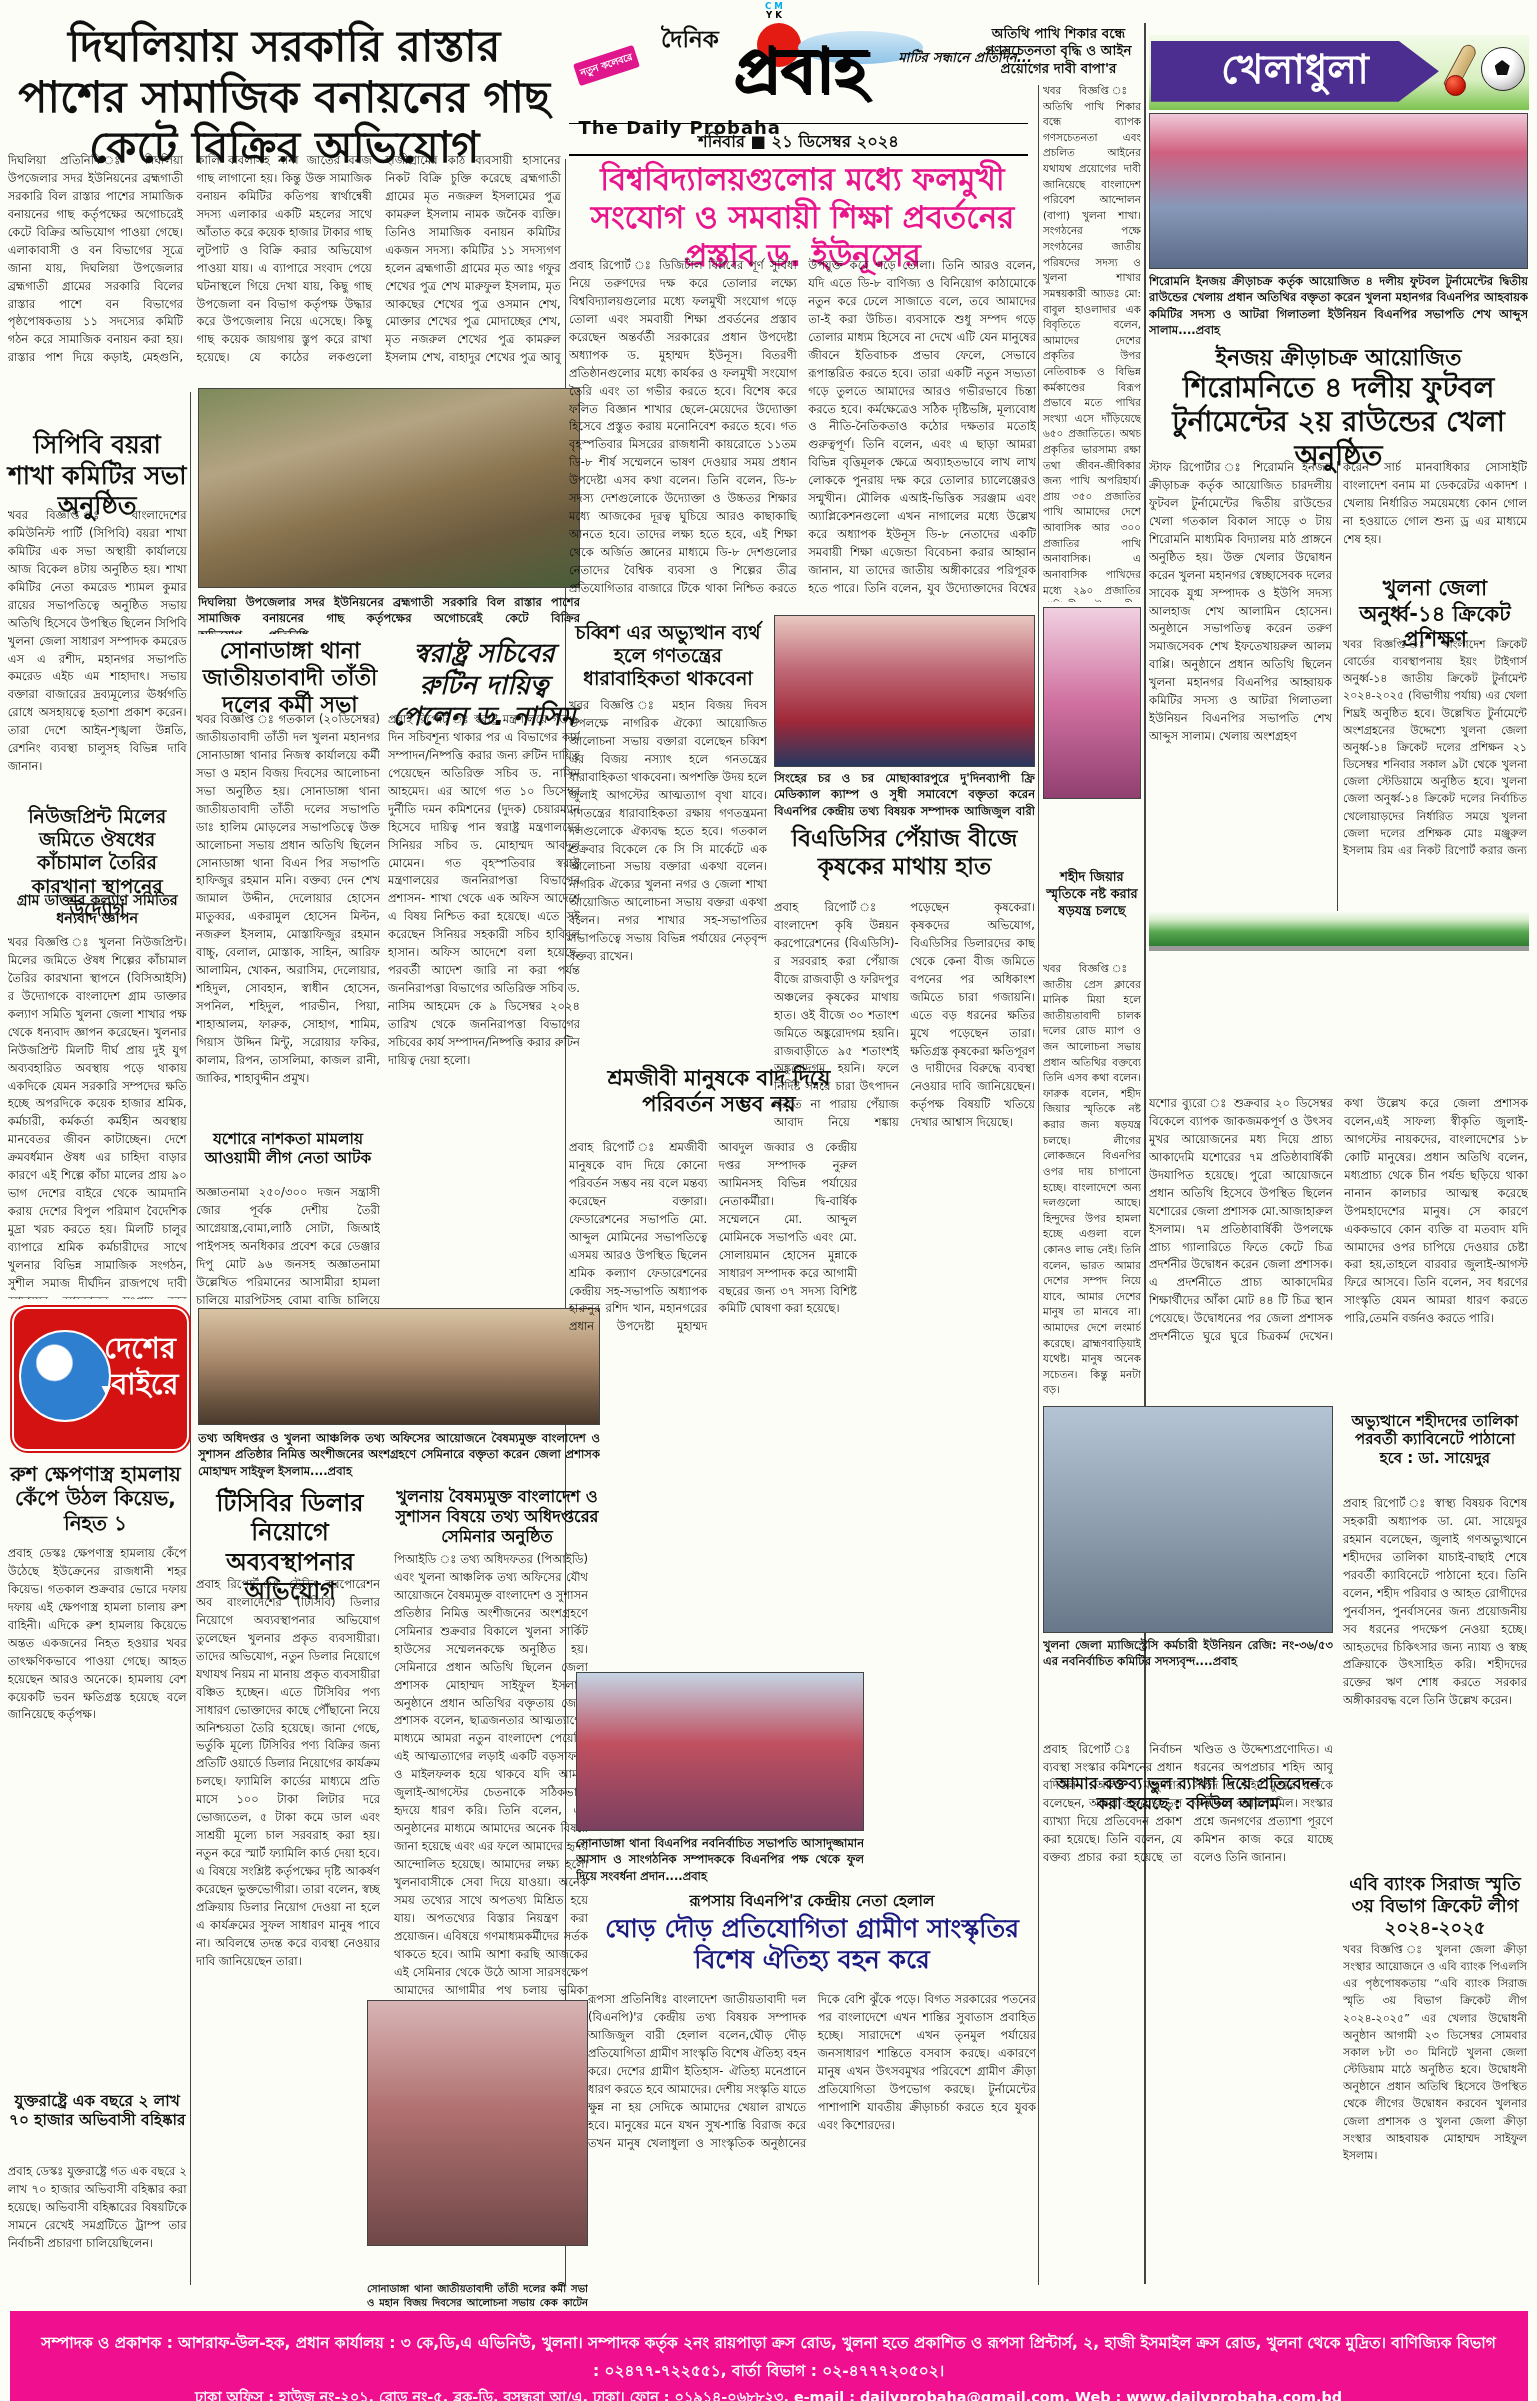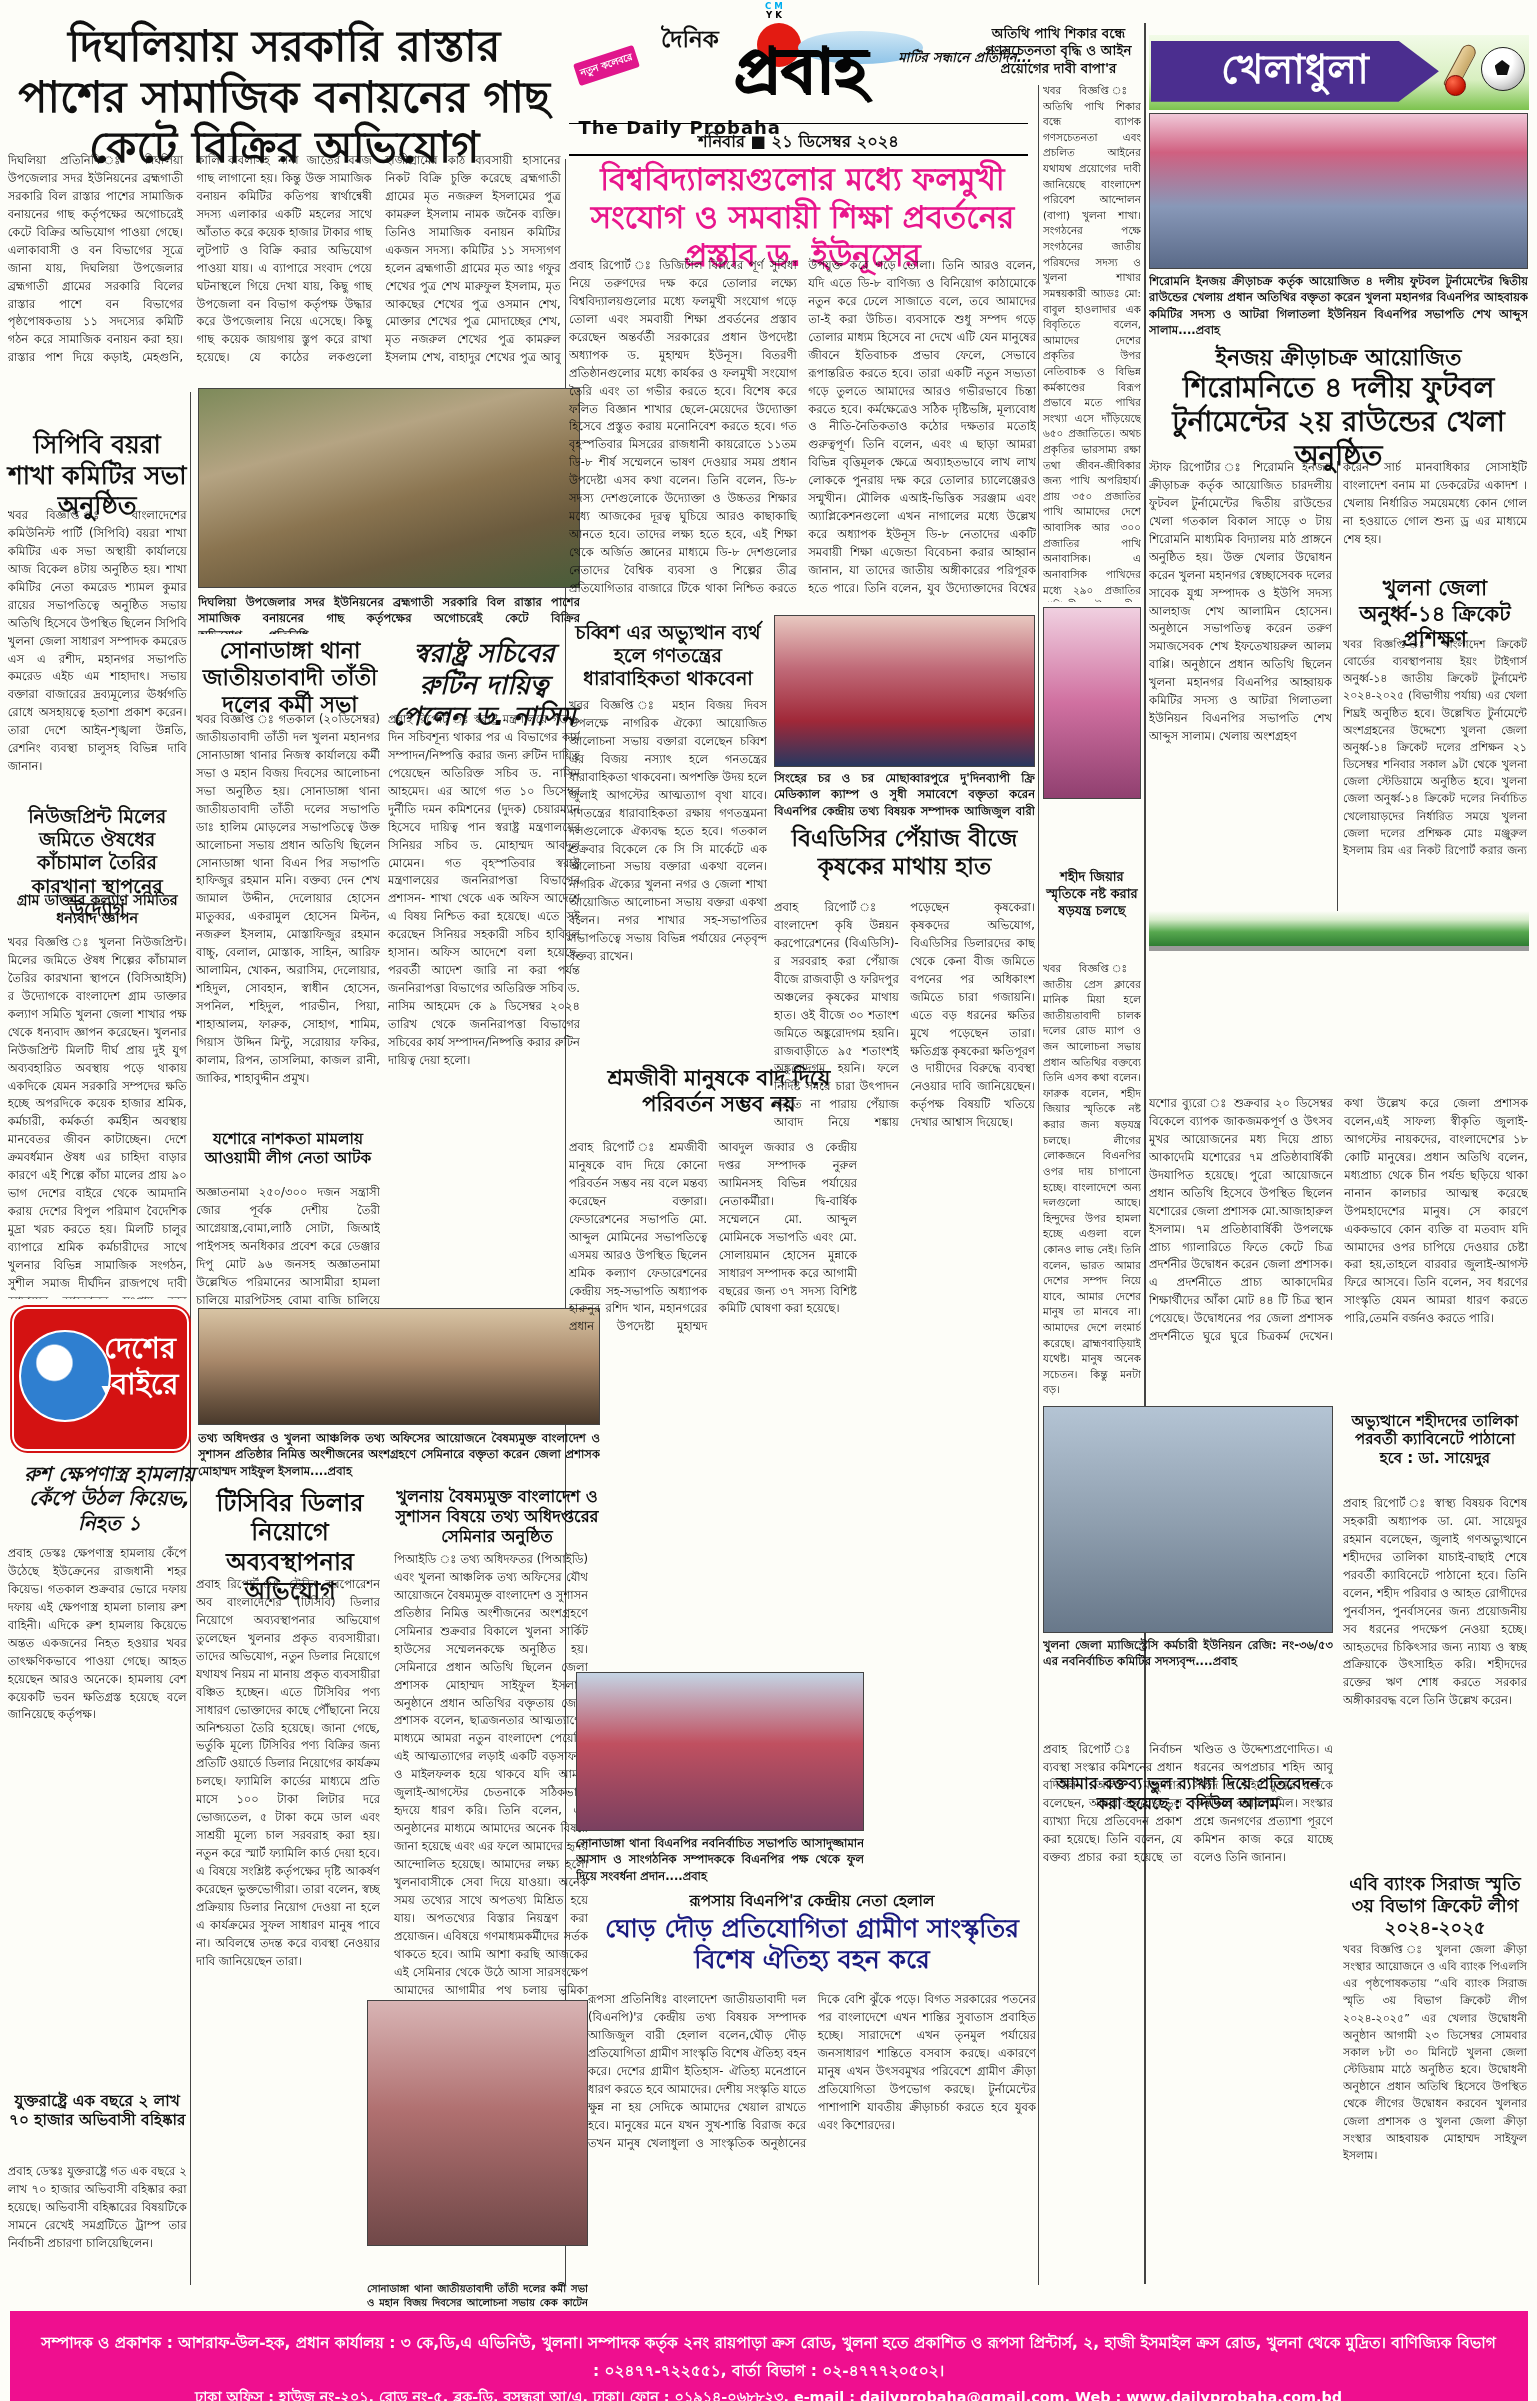--- a/index.html
+++ b/index.html
@@ -87,21 +87,21 @@
   <div class="abs hl" style="left:7.7px;top:892px;width:179px;font-size:14.4px;"><span>গ্রাম ডাক্তার কল্যাণ সমিতির ধন্যবাদ জ্ঞাপন</span></div>
   <div class="abs bt" style="left:7.7px;top:934px;width:179px;height:365px;"><span>খবর বিজ্ঞপ্তি ঃ খুলনা নিউজপ্রিন্ট। মিলের জমিতে ঔষধ শিল্পের কাঁচামাল তৈরির কারখানা স্থাপনে (বিসিআইসি) র উদ্যোগকে বাংলাদেশ গ্রাম ডাক্তার কল্যাণ সমিতি খুলনা জেলা শাখার পক্ষ থেকে ধন্যবাদ জ্ঞাপন করেছেন। খুলনার নিউজপ্রিন্ট মিলটি দীর্ঘ প্রায় দুই যুগ অব্যবহারিত অবস্থায় পড়ে থাকায় একদিকে যেমন সরকারি সম্পদের ক্ষতি হচ্ছে অপরদিকে কয়েক হাজার শ্রমিক, কর্মচারী, কর্মকর্তা কর্মহীন অবস্থায় মানবেতর জীবন কাটাচ্ছেন। দেশে ক্রমবর্ধমান ঔষধ এর চাহিদা বাড়ার কারণে এই শিল্পে কাঁচা মালের প্রায় ৯০ ভাগ দেশের বাইরে থেকে আমদানি করায় দেশের বিপুল পরিমাণ বৈদেশিক মুদ্রা খরচ করতে হয়। মিলটি চালুর ব্যাপারে শ্রমিক কর্মচারীদের সাথে খুলনার বিভিন্ন সামাজিক সংগঠন, সুশীল সমাজ দীর্ঘদিন রাজপথে দাবী আদায়ের আন্দোলন সংগ্রাম করে আসছেন। তাই আমরা মনে করি সার্বিক দিক বিবেচনায় নিয়ে এখানে যদি ঔষধ শিল্পের কাঁচামাল তৈরির কারখানা চালু করা হলে যে সকল কর্মচারী এখনো মানবতার জীবনযাপন করছে তাদের অনেককেই যোগ্যতা অনুযায়ী কর্মসংস্থানের ব্যবস্থা হবে। তাই বাংলাদেশ গ্রাম ডাক্তার কল্যাণ সমিতির নেতৃবৃন্দের দাবী সামগ্রিক অবস্থা বিবেচনায় এনে দেশে কাঁচামাল উৎপাদন করতে পারলে যেমন বিপুল পরিমাণ বৈদেশিক মুদ্রার সাশ্রয় হবে, তেমনি এ অঞ্চলের বেকার যুবকদের কর্মসংস্থানের মাধ্যমে বেকারত্ব দূর হবে।</span></div>
 
   <div class="abs redbox" style="left:11.5px;top:1307px;width:177px;height:144px;">
     <div class="globe" style="left:5.8px;top:21px;width:88px;height:88px;"></div>
     <div class="abs" style="left:88px;top:21px;width:77px;color:#fff;font-size:29px;font-weight:900;text-align:center;line-height:1.25;">
       <span>দেশের</span><br>
       <span style="font-size:12.5px;">▼</span><span>বাইরে</span>
     </div>
   </div>
-  <div class="abs hl" style="left:20px;top:1462px;width:179px;font-size:20px;font-style:italic;"><span>রুশ ক্ষেপণাস্ত্র হামলায় কেঁপে উঠল কিয়েভ, নিহত ১</span></div>
+  <div class="abs hl" style="left:6px;top:1462px;width:179px;font-size:20px;"><span>রুশ ক্ষেপণাস্ত্র হামলায় কেঁপে উঠল কিয়েভ, নিহত ১</span></div>
   <div class="abs bt" style="left:7.7px;top:1545px;width:179px;height:538px;"><span>প্রবাহ ডেস্কঃ ক্ষেপণাস্ত্র হামলায় কেঁপে উঠেছে ইউক্রেনের রাজধানী শহর কিয়েভ। গতকাল শুক্রবার ভোরে দফায় দফায় এই ক্ষেপণাস্ত্র হামলা চালায় রুশ বাহিনী। এদিকে রুশ হামলায় কিয়েভে অন্তত একজনের নিহত হওয়ার খবর তাৎক্ষণিকভাবে পাওয়া গেছে। আহত হয়েছেন আরও অনেকে। হামলায় বেশ কয়েকটি ভবন ক্ষতিগ্রস্ত হয়েছে বলে জানিয়েছে কর্তৃপক্ষ।</span></div>
 
   <div class="abs hl" style="left:7.7px;top:2092px;width:179px;font-size:15.4px;"><span>যুক্তরাষ্ট্রে এক বছরে ২ লাখ ৭০ হাজার অভিবাসী বহিষ্কার</span></div>
   <div class="abs bt" style="left:7.7px;top:2163px;width:179px;height:121px;"><span>প্রবাহ ডেস্কঃ যুক্তরাষ্ট্রে গত এক বছরে ২ লাখ ৭০ হাজার অভিবাসী বহিষ্কার করা হয়েছে। অভিবাসী বহিষ্কারের বিষয়টিকে সামনে রেখেই সমগ্রটিতে ট্রাম্প তার নির্বাচনী প্রচারণা চালিয়েছিলেন।</span></div>
 
   <div class="abs photo ph-logs" style="left:198px;top:388px;width:382px;height:200px;"></div>
   <div class="abs cap" style="left:198px;top:594px;width:382px;height:40px;"><span>দিঘলিয়া উপজেলার সদর ইউনিয়নের ব্রহ্মগাতী সরকারি বিল রাস্তার পাশের সামাজিক বনায়নের গাছ কর্তৃপক্ষের অগোচরেই কেটে বিক্রির অভিযোগ......প্রতিনিধি</span></div>
 
   <div class="abs hl" style="left:196px;top:638px;width:188px;font-size:22px;"><span>সোনাডাঙ্গা থানা জাতীয়তাবাদী তাঁতী দলের কর্মী সভা</span></div>
   <div class="abs bt" style="left:196px;top:711px;width:184px;height:413px;"><span>খবর বিজ্ঞপ্তি ঃ গতকাল (২০ডিসেম্বর) জাতীয়তাবাদী তাঁতী দল খুলনা মহানগর সোনাডাঙ্গা থানার নিজস্ব কার্যালয়ে কর্মী সভা ও মহান বিজয় দিবসের আলোচনা সভা অনুষ্ঠিত হয়। সোনাডাঙ্গা থানা জাতীয়তাবাদী তাঁতী দলের সভাপতি ডাঃ হালিম মোড়লের সভাপতিত্বে উক্ত আলোচনা সভায় প্রধান অতিথি ছিলেন সোনাডাঙ্গা থানা বিএন পির সভাপতি হাফিজুর রহমান মনি। বক্তব্য দেন শেখ জামাল উদ্দীন, দেলোয়ার হোসেন মাতুব্বর, একরামুল হোসেন মিল্টন, নজরুল ইসলাম, মোস্তাফিজুর রহমান বাচ্চু, বেলাল, মোস্তাক, সাহিন, আরিফ আলামিন, খোকন, অরাসিম, দেলোয়ার, শহিদুল, সোবহান, স্বাধীন হোসেন, সপনিল, শহিদুল, পারভীন, পিয়া, শাহাআলম, ফারুক, সোহাগ, শামিম, গিয়াস উদ্দিন মিন্টু, সরোয়ার ফকির, কালাম, রিপন, তাসলিমা, কাজল রানী, জাকির, শাহাবুদ্দীন প্রমুখ।</span></div>

